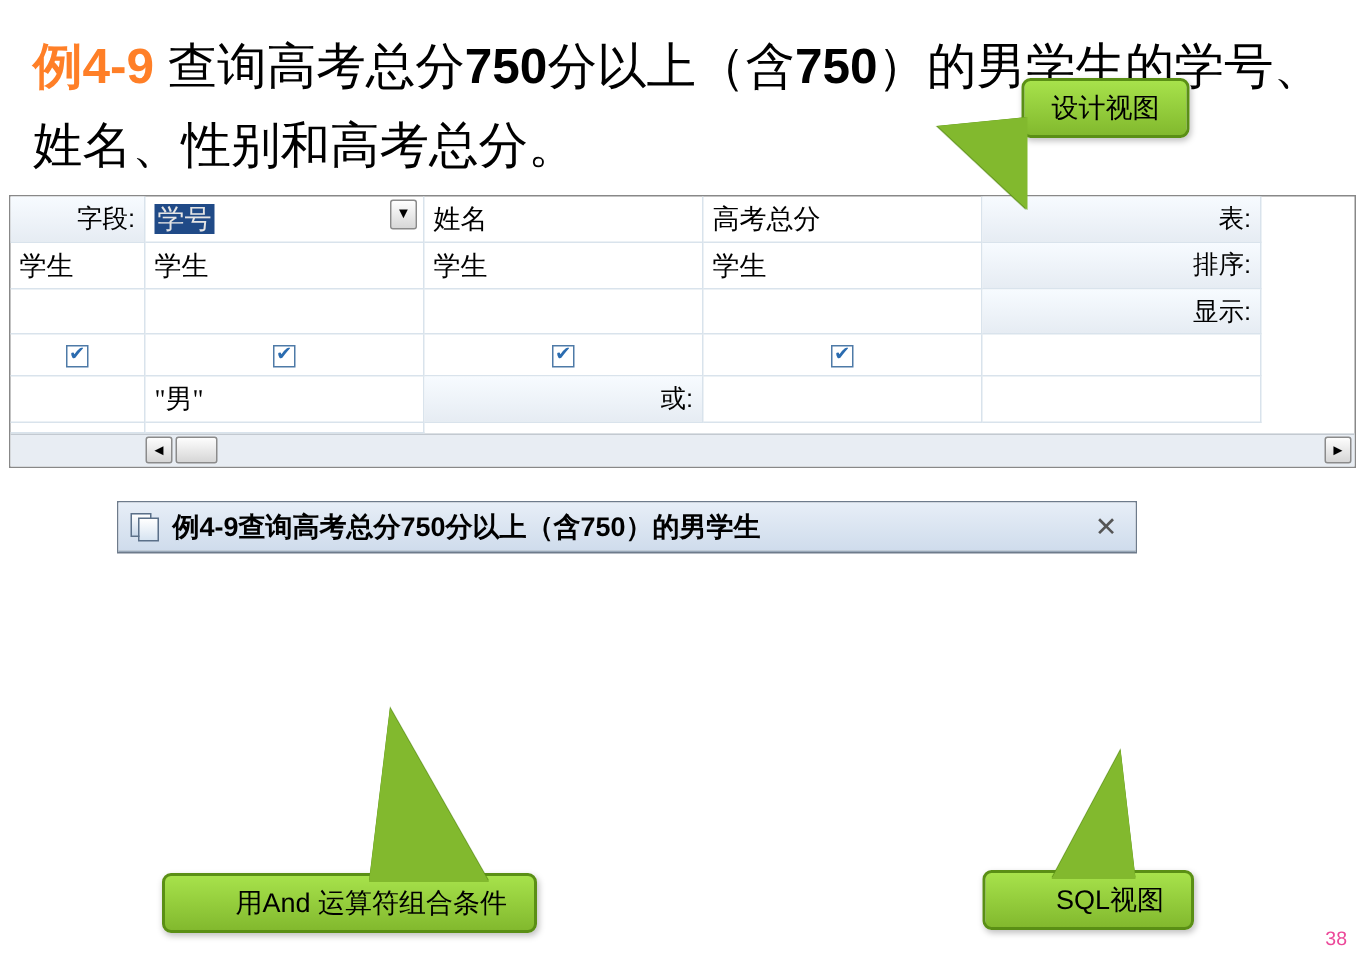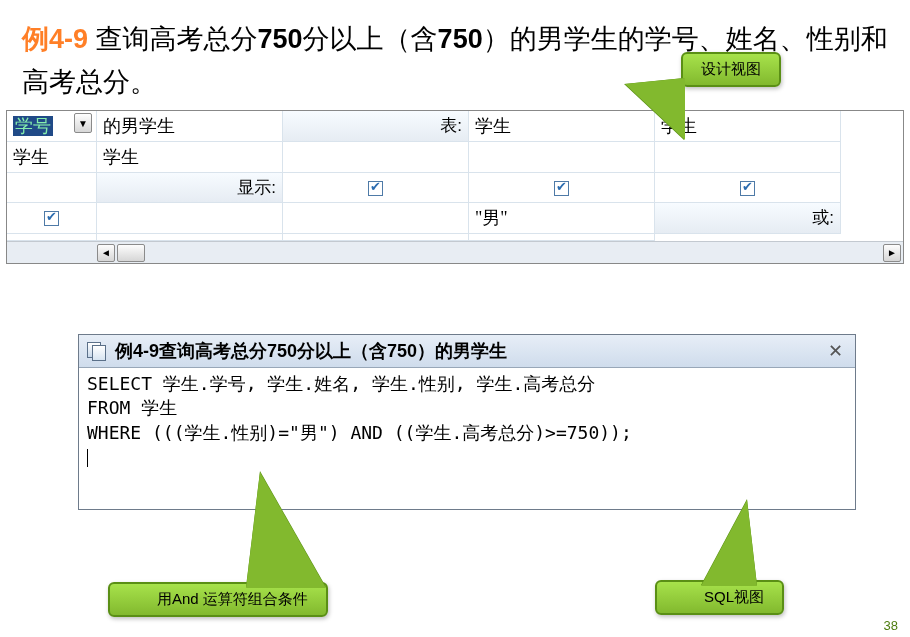--- a/index.html
+++ b/index.html
@@ -1,87 +1,90 @@
 <!DOCTYPE html>
 <html><head>
 <meta charset="utf-8">
 <style>
 * { box-sizing: border-box; margin: 0; padding: 0; }
 body { width: 910px; height: 637px; background: #fff; font-family: "Microsoft YaHei", sans-serif; position: relative; overflow: hidden; }
 
-.heading { padding: 18px 22px 0 22px; font-size: 27px; line-height: 1.6; }
+.heading { padding: 18px 22px 0 22px; font-size: 33px; line-height: 1.6; }
 .ex-label { color: #ff7f27; font-weight: bold; }
 .ex-num { color: #ff7f27; font-weight: bold; font-family: Arial; }
 .heading b { font-family: Arial; }
 
 
 .design-wrap { margin: 6px 6px 0 6px; border: 1px solid #888; background: #fff; }
 .grid { display: grid; grid-template-columns: 90px 186px 186px 186px 186px; font-size: 17px; }
 .grid .row-label { text-align: right; padding: 3px 6px 3px 0; border-bottom: 1px solid #d9e3ec; border-right: 1px solid #d9e3ec; background: linear-gradient(#f7fbff,#e6ecf3); }
 .grid .cell { padding: 3px 6px; border-bottom: 1px solid #d9e3ec; border-right: 1px solid #d9e3ec; font-family: "SimSun","宋体",serif; font-size: 18px; }
 .grid .cell.center { text-align: center; }
-.grid .cell .inv { background: #204a87; color: #86efac; padding: 0 2px; }
+.grid .cell .inv { background: #204a87; color: #e5e5e5; padding: 0 2px; }
 .grid .hdr { position: relative; }
 .grid .dd { position: absolute; right: 4px; top: 2px; width: 18px; height: 20px; background: linear-gradient(#fefefe,#d7d7d7); border: 1px solid #8a8a8a; border-radius: 2px; display:flex; align-items:center; justify-content:center; font-size:10px; }
 .cb { width: 15px; height: 15px; border: 1px solid #4e7aa7; display: inline-block; vertical-align: middle; position: relative; background: #fff; }
 .cb::after { content: "✔"; position: absolute; top: -3px; left: 1px; font-size: 13px; color: #2b6cb0; }
 .scroll-row { display:flex; align-items:center; background:#e8edf3; border-top:1px solid #c3c9d0; height:22px; padding-left:90px; }
 .scroll-btn { width:18px; height:18px; background:linear-gradient(#fdfdfd,#d6d6d6); border:1px solid #8b8b8b; border-radius:2px; display:flex; align-items:center; justify-content:center; font-size:10px; margin-right:2px; }
 .scroll-track { flex:1; }
 .scroll-btn.right { margin-left:auto; margin-right:2px; }
 
 
-.sql-wrap { position: absolute; left: 78px; top: 334px; width: 778px; border: 1px solid #6e7b8b; background: #fff; }
+.sql-wrap { position: absolute; left: 78px; top: 334px; width: 680px; border: 1px solid #6e7b8b; background: #fff; }
 .sql-title { background: linear-gradient(#e7eef7,#cfdcec); border-bottom: 1px solid #98a7b8; padding: 4px 8px; display:flex; align-items:center; font-size: 18px; font-weight: bold; }
 .sql-title .ficon { width:20px; height:18px; margin-right:8px; display:inline-block; position:relative; }
 .sql-title .ficon::before { content:""; position:absolute; left:0; top:0; width:12px; height:14px; background:linear-gradient(#fff,#c8d8ea); border:1px solid #5b7089; }
 .sql-title .ficon::after { content:""; position:absolute; left:5px; top:3px; width:12px; height:14px; background:linear-gradient(#fff,#d7e4f1); border:1px solid #5b7089; }
 .sql-title .xbtn { margin-left:auto; color:#555; font-size:18px; font-weight:normal; padding:0 4px; cursor:pointer; }
 .sql-body { padding: 4px 8px 40px 8px; font-family: "SimSun","宋体","NSimSun",monospace; font-size: 18px; line-height: 1.35; white-space: pre; }
 .cursor { display:inline-block; width:1px; height:18px; background:#000; vertical-align:middle; }
 
 
-.callout { position:absolute; background: linear-gradient(#a7e24b,#82b92e); border:2px solid #5a8f15; border-radius:6px; padding:6px 18px; font-size:15px; box-shadow: 1px 2px 4px rgba(0,0,0,0.25); }
+.callout { position:absolute; background: linear-gradient(#a7e24b,#82b92e); border:2px solid #5a8f15; border-radius:6px; padding:6px 18px; font-size:18px; box-shadow: 1px 2px 4px rgba(0,0,0,0.25); }
 .callout.sq { font-family:Arial,"Microsoft YaHei";padding-left:47px; }
 
 #c1 { left: 681px; top: 52px; width:auto; }
 #c1 .ptr { position:absolute; left:-58px; top:24px; border-right:60px solid #82b92e; border-top:6px solid transparent; border-bottom:56px solid transparent; filter: drop-shadow(-1px 0 0 #5a8f15); }
 
 #c2 { left: 108px; top: 582px; }
 #c2 .ptr1 { position:absolute; left:136px; top:-112px; border-bottom:116px solid #82b92e; border-left:14px solid transparent; border-right:66px solid transparent; filter: drop-shadow(0 -1px 0 #5a8f15); }
 
 #c3 { left: 655px; top: 580px; }
 #c3 .ptr { position:absolute; left:44px; top:-82px; border-bottom:86px solid #82b92e; border-left:46px solid transparent; border-right:10px solid transparent; filter: drop-shadow(0 -1px 0 #5a8f15); }
 
-.pagenum { position:absolute; right:12px; bottom:4px; color:#4d7c0f; font-size:13px; }
+.pagenum { position:absolute; right:12px; bottom:4px; color:#ec4899; font-size:13px; }
 </style>
 </head>
 <body>
 
 <div class="heading">
   <span class="ex-label">例</span><span class="ex-num">4-9</span><span>  查询高考总分</span><b>750</b><span>分以上（含</span><b>750</b><span>）的男学生的学号、姓名、性别和高考总分。</span>
 </div>
 
 <div id="c1" class="callout">
   <div class="ptr"></div>
   <span>设计视图</span>
 </div>
 
 <div class="design-wrap">
   <div class="grid">
 
+    <div class="row-label">字段:</div>
     <div class="cell hdr"><span class="inv">学号</span><span class="dd">▼</span></div>
-    <div class="cell">的男学生</div>
+    <div class="cell">姓名</div>
+    <div class="cell">高考总分</div>
 
     <div class="row-label">表:</div>
     <div class="cell">学生</div>
     <div class="cell">学生</div>
     <div class="cell">学生</div>
     <div class="cell">学生</div>
 
+    <div class="row-label">排序:</div>
     <div class="cell"></div>
     <div class="cell"></div>
     <div class="cell"></div>
     <div class="cell"></div>
 
     <div class="row-label">显示:</div>
     <div class="cell center"><span class="cb"></span></div>
     <div class="cell center"><span class="cb"></span></div>
     <div class="cell center"><span class="cb"></span></div>
     <div class="cell center"><span class="cb"></span></div>
@@ -103,24 +106,20 @@
     <div class="scroll-btn right">►</div>
   </div>
 </div>
 
 <div class="sql-wrap">
   <div class="sql-title">
     <span class="ficon"></span>
     <span>例4-9查询高考总分750分以上（含750）的男学生</span>
     <span class="xbtn">✕</span>
   </div>
-  <div class="sql-body"><span>SELECT 学生.学号, 学生.姓名, 学生.性别, 学生.高考总分</span>
-<span>FROM 学生</span>
-<span>WHERE (((学生.性别)="男") AND ((学生.高考总分)&gt;=750));</span>
-<span class="cursor"></span></div>
 </div>
 
 <div id="c2" class="callout sq">
   <div class="ptr1"></div>
   <span>用And 运算符组合条件</span>
 </div>
 
 <div id="c3" class="callout sq">
   <div class="ptr"></div>
   <span>SQL视图</span>

